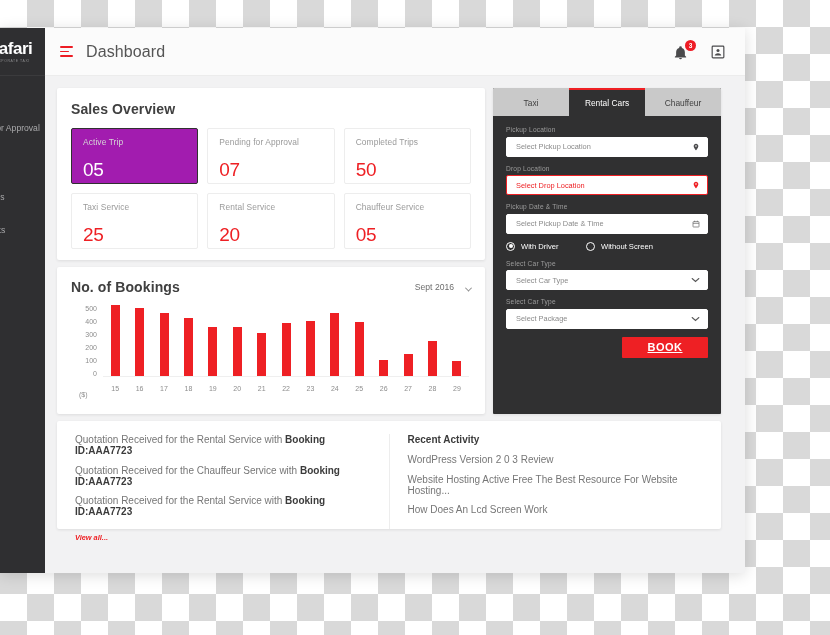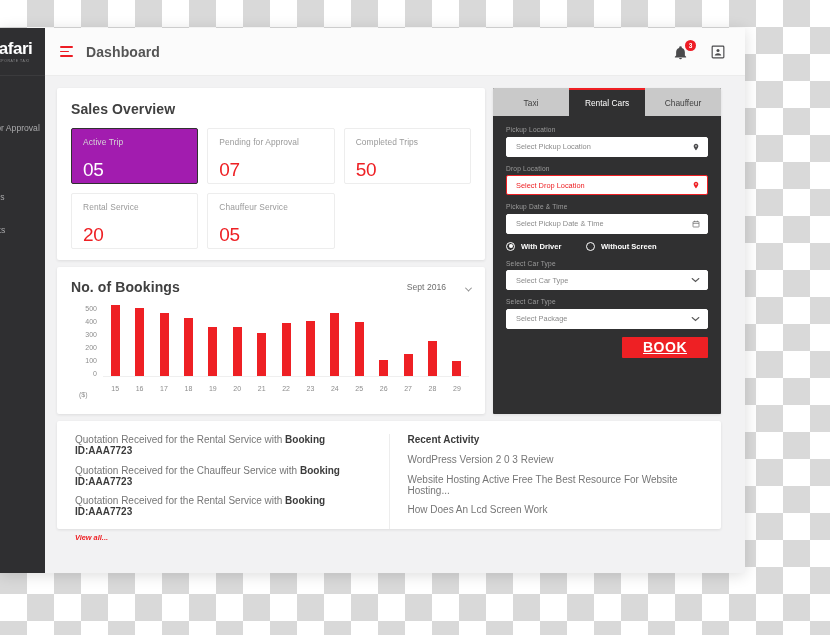--- a/index.html
+++ b/index.html
@@ -98,21 +98,21 @@
     margin-right: 13px;
     display: flex;
     flex-direction: column;
     gap: 2.4px;
     cursor: pointer;
   }
   #hamburger i { display: block; height: 1.8px; background: #ed1c24; border-radius: 1px; }
   #hamburger i:nth-child(1) { width: 13px; }
   #hamburger i:nth-child(2) { width: 9px; }
   #hamburger i:nth-child(3) { width: 13px; }
-  #page-title { font-size: 14px; color: #555; font-weight: 700; letter-spacing: 0.1px; }
+  #page-title { font-size: 16px; color: #555; font-weight: 400; letter-spacing: 0.1px; }
   .topbar-spacer { flex: 1; }
 
   #bell-wrap { position: relative; width: 20px; height: 22px; margin-right: 18px; cursor: pointer; }
   .bell-badge {
     position: absolute;
     right: -3px; top: -1px;
     width: 11px; height: 11px;
     border-radius: 50%;
     background: #ee1c25;
     color: #fff;
@@ -163,21 +163,21 @@
 
   
   #bookings-card {
     position: absolute;
     left: 12px; top: 191px;
     width: 428px;
     height: 147px;
     padding: 12px 14px 0 14px;
   }
   .chart-head { display: flex; align-items: center; justify-content: space-between; }
-  #chart-period { font-size: 8.6px; color: #6d6d6d; cursor: pointer; display: flex; align-items: flex-end; gap: 20px; }
+  #chart-period { font-size: 8.6px; color: #6d6d6d; cursor: pointer; display: flex; align-items: flex-end; gap: 12px; }
   .chev { display: inline-block; width: 5px; height: 5px; border-right: 1.2px solid #8a8a8a; border-bottom: 1.2px solid #8a8a8a; transform: rotate(45deg) translate(-1px,-1px); }
 
   #plot-area { position: relative; margin-top: 10px; height: 100px; }
   #y-axis {
     position: absolute;
     left: 0; top: 0;
     width: 26px;
     height: 72px;
     display: flex; flex-direction: column; justify-content: space-between;
     align-items: flex-end;
@@ -233,21 +233,21 @@
     display: flex; align-items: center;
     padding: 0 22px 0 9px;
     margin-bottom: 8px;
     cursor: pointer;
   }
   .input-row.error { border-color: #ee2024; text-align: center; }
   .input-text { font-size: 7.4px; color: #8a8a8a; }
   .input-row.error .input-text { color: #ee2024; }
   .field-icon { position: absolute; right: 7px; top: 50%; transform: translateY(-50%); display: flex; }
 
-  #driver-row { display: flex; align-items: center; margin: 4px 0 9px 0; font-weight: bold; }
+  #driver-row { display: flex; align-items: center; margin: 4px 0 9px 0; }
   .radio-opt { display: flex; align-items: center; cursor: pointer; }
   .radio-opt:first-child { width: 80px; }
   .radio-dot {
     width: 9px; height: 9px;
     border-radius: 50%;
     border: 1.3px solid #ffffff;
     margin-right: 6px;
     position: relative;
     flex-shrink: 0;
   }
@@ -258,21 +258,21 @@
     border-radius: 50%;
     background: #ffffff;
   }
   .radio-label { font-size: 7.6px; color: #ffffff; }
 
   #book-button {
     margin: 7px 0 0 auto;
     width: 86px; height: 21px;
     background: #ee2024;
     color: #ffffff;
-    font-size: 14px;
+    font-size: 11px;
     font-weight: bold;
     letter-spacing: 0.5px;
     display: flex; align-items: center; justify-content: center;
     border: none;
     border-radius: 1px;
     cursor: pointer;
     font-family: "Liberation Sans", sans-serif;
     text-decoration: underline;
   }
 
@@ -345,20 +345,24 @@
             <div class="stat-label">Active Trip</div>
             <div class="stat-value">05</div>
           </div>
           <div class="stat-card">
             <div class="stat-label">Pending for Approval</div>
             <div class="stat-value">07</div>
           </div>
           <div class="stat-card">
             <div class="stat-label">Completed Trips</div>
             <div class="stat-value">50</div>
+          </div>
+          <div class="stat-card">
+            <div class="stat-label">Taxi Service</div>
+            <div class="stat-value">25</div>
           </div>
           <div class="stat-card">
             <div class="stat-label">Rental Service</div>
             <div class="stat-value">20</div>
           </div>
           <div class="stat-card">
             <div class="stat-label">Chauffeur Service</div>
             <div class="stat-value">05</div>
           </div>
         </div>

